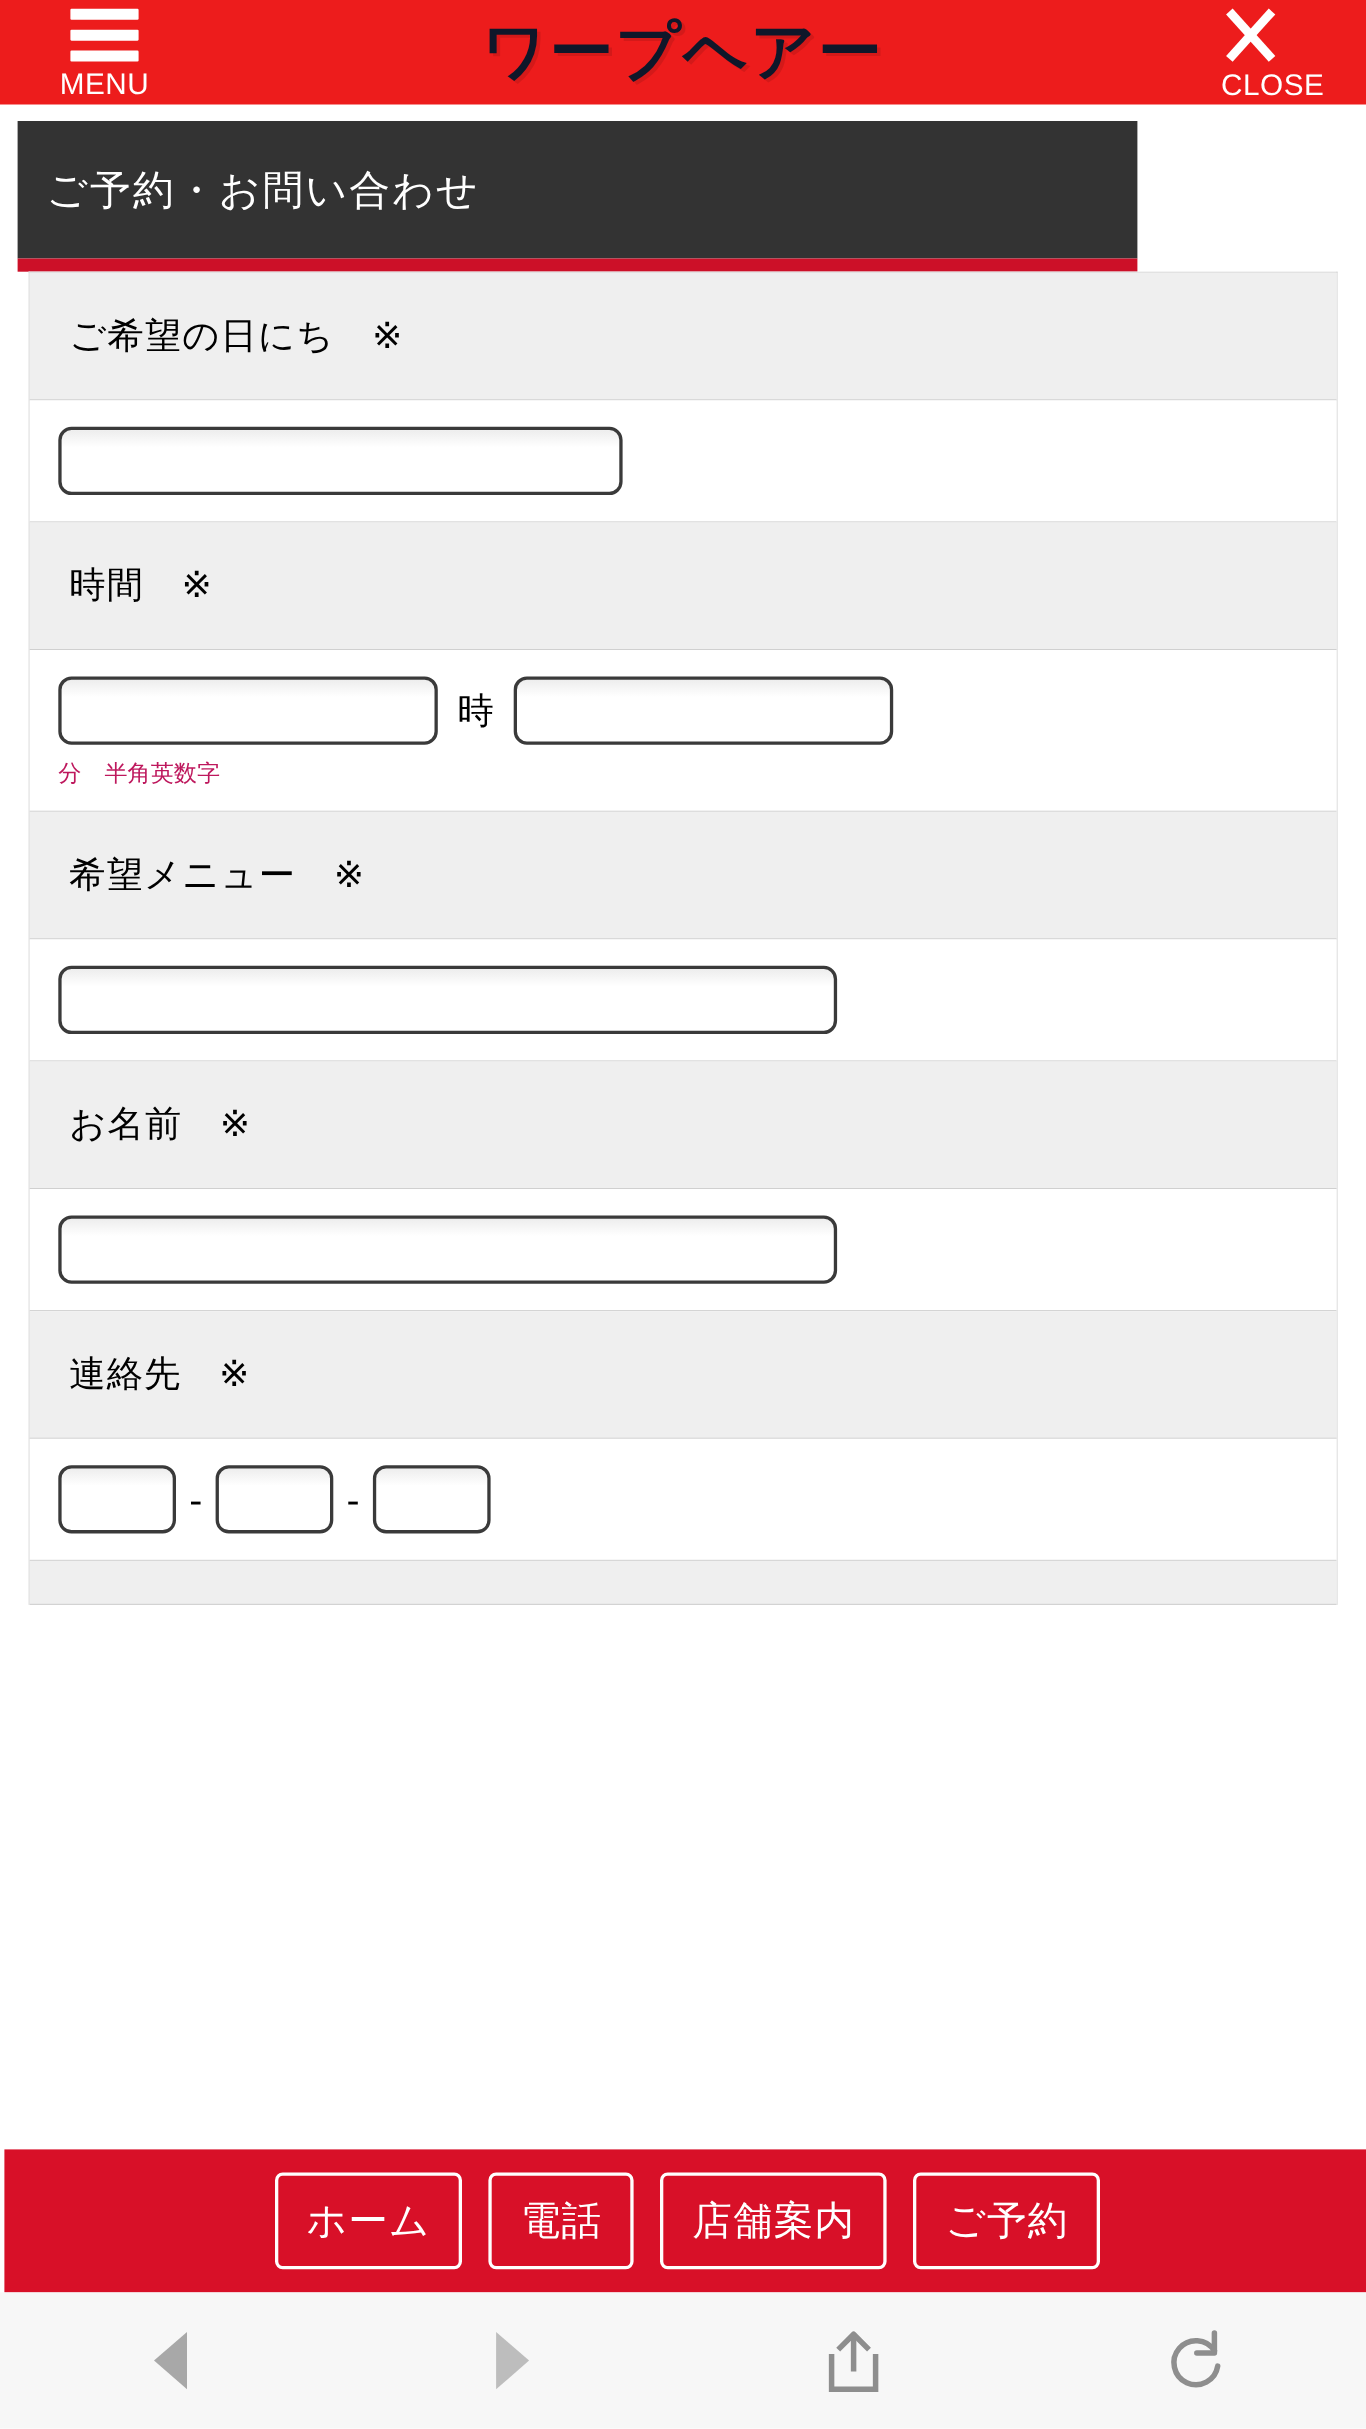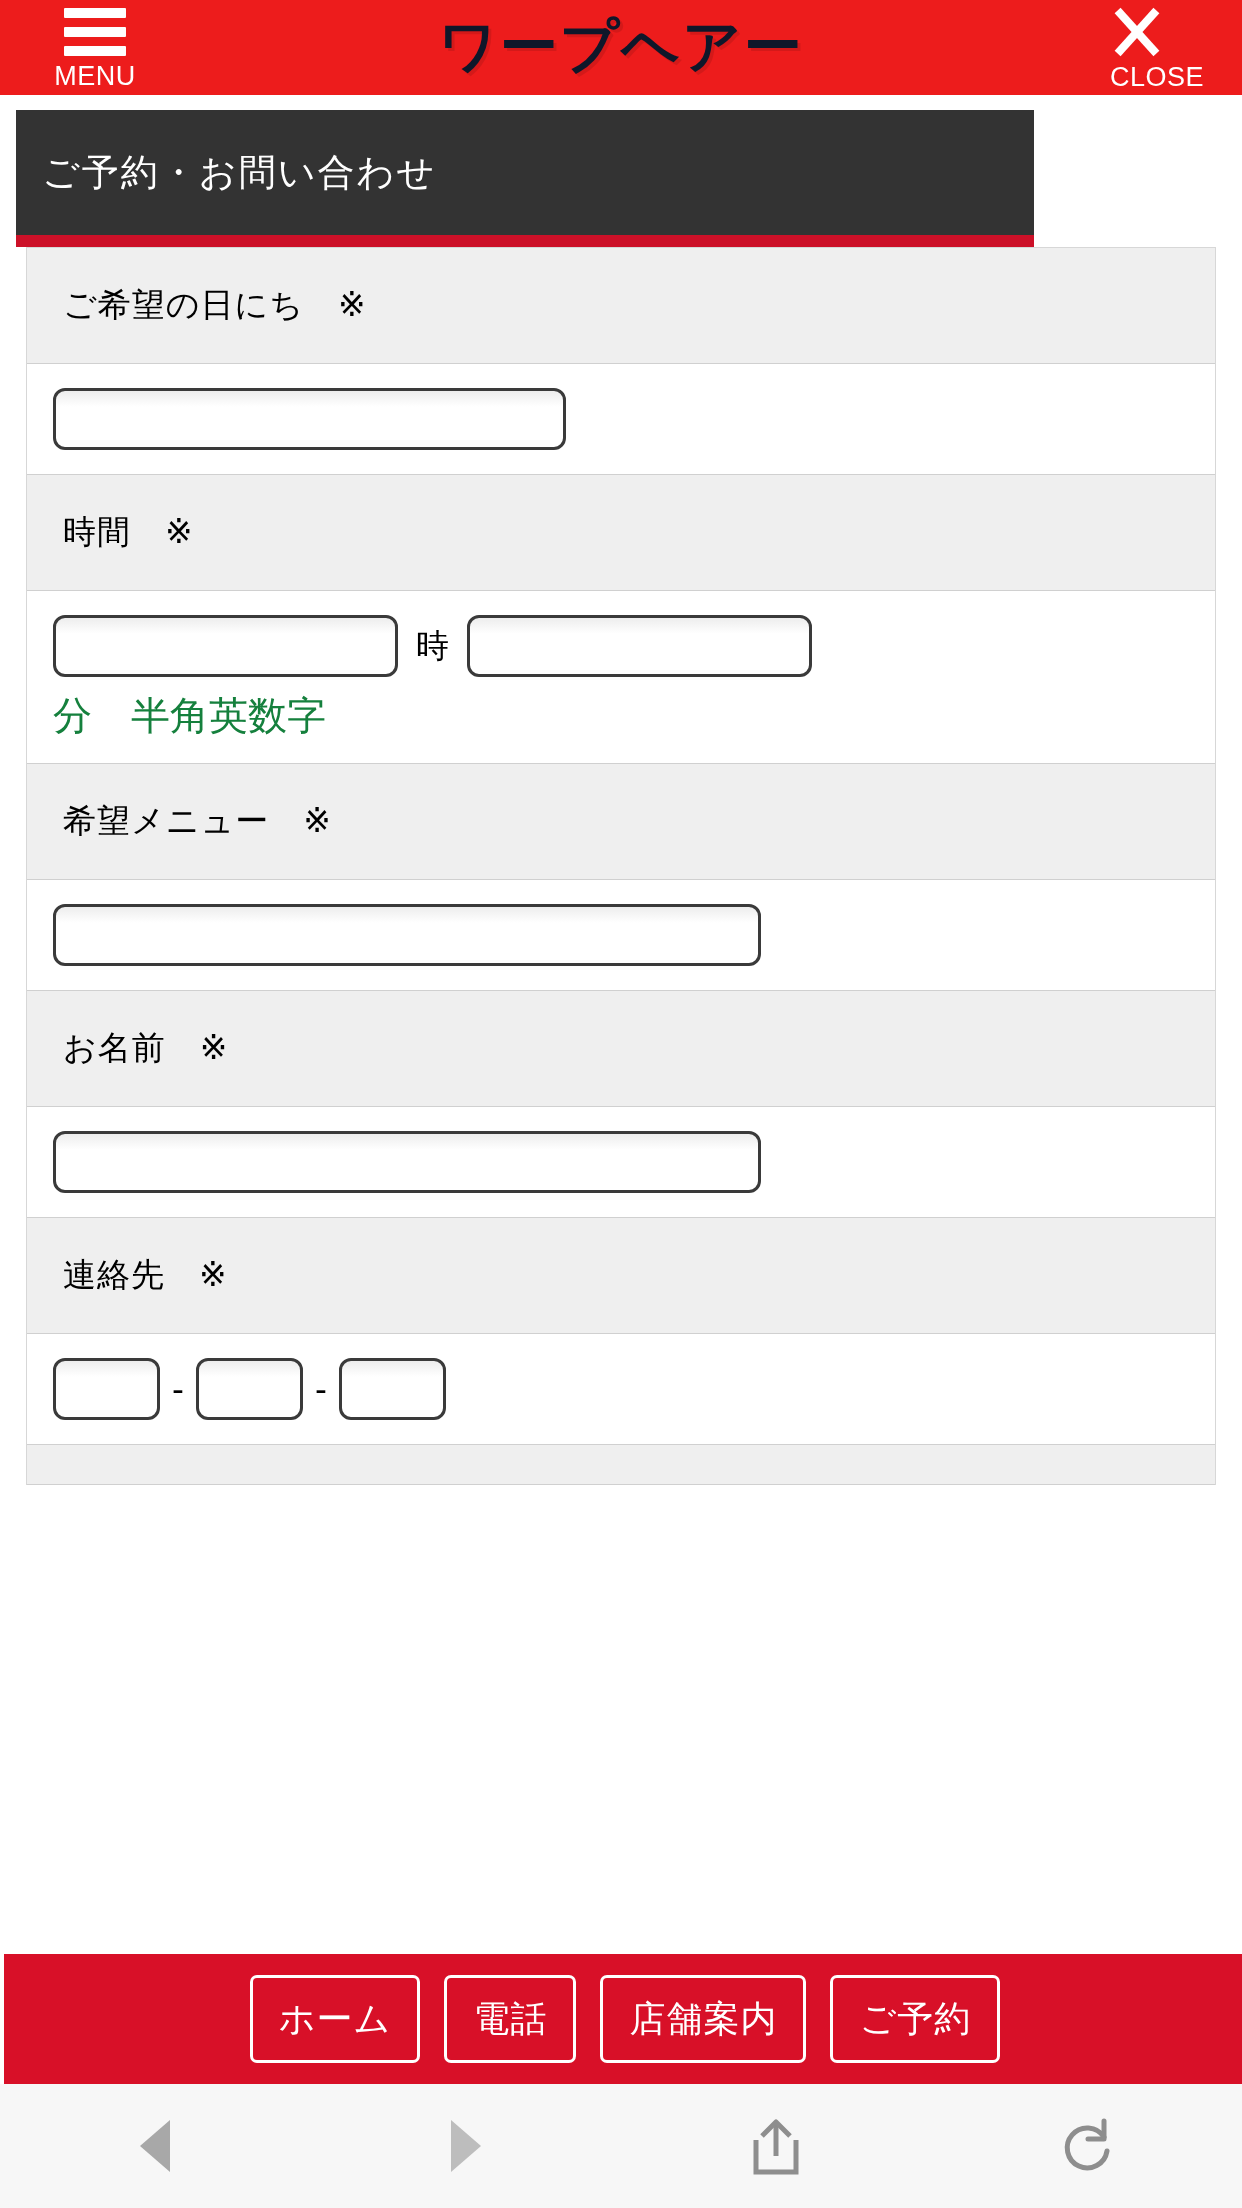--- a/index.html
+++ b/index.html
@@ -120,21 +120,21 @@
   .txt.name { width: 708px; }
   .txt.tel { width: 107px; }
 
   .inline-row { display: flex; align-items: center; }
   .unit {
     font-size: 33px; color: #000;
     margin: 0 18px;
     font-family: "DejaVu Sans", sans-serif;
   }
   .note {
-    font-size: 39px; color: #15803d;
+    font-size: 21px; color: #be185d;
     margin-top: 12px;
     font-family: Liberation Mono, monospace;
   }
   .dash {
     font-size: 33px; color: #000;
     margin: 0 12px;
     font-family: "DejaVu Sans", sans-serif;
   }
 
   

